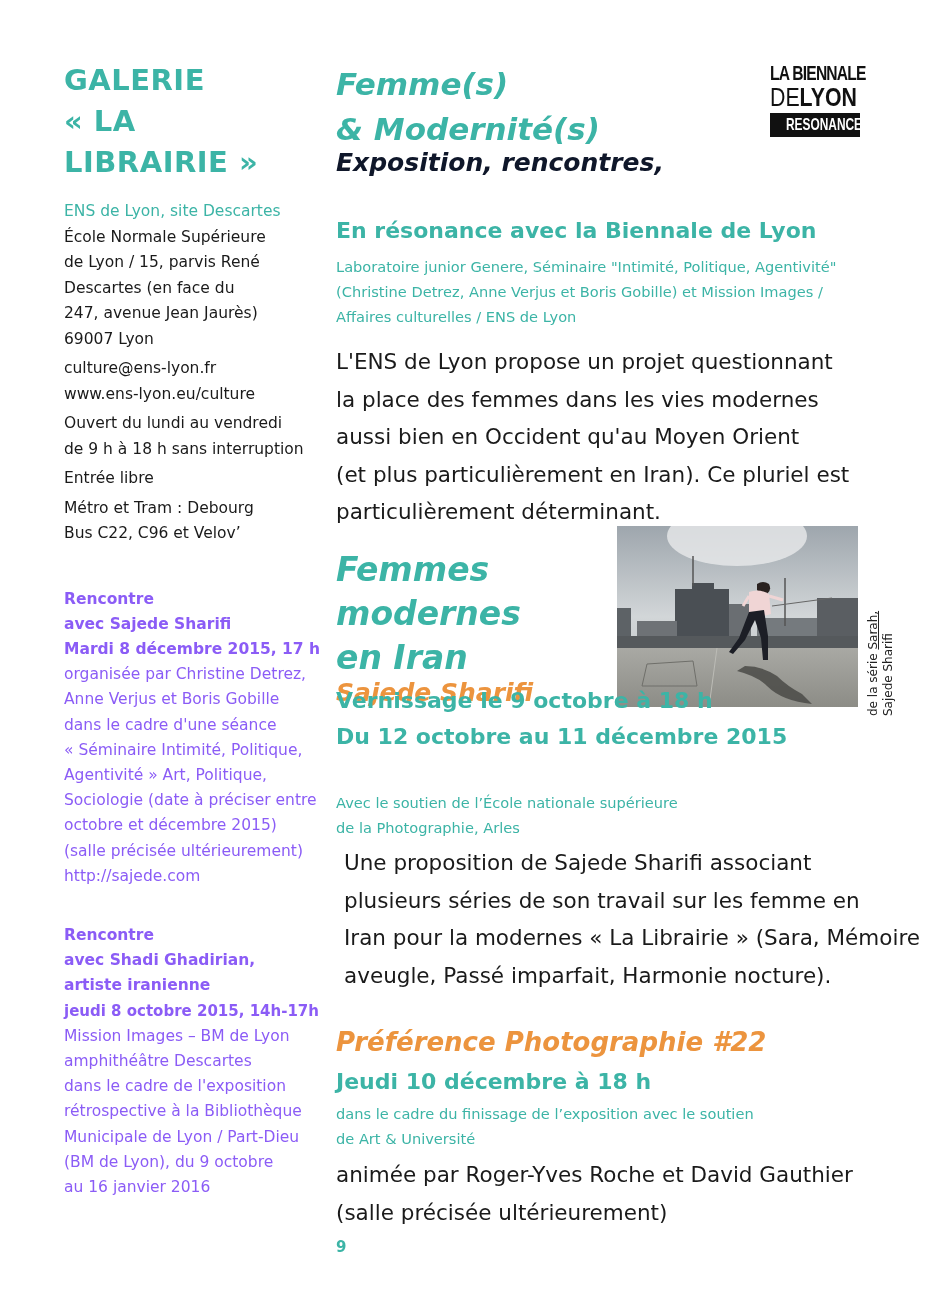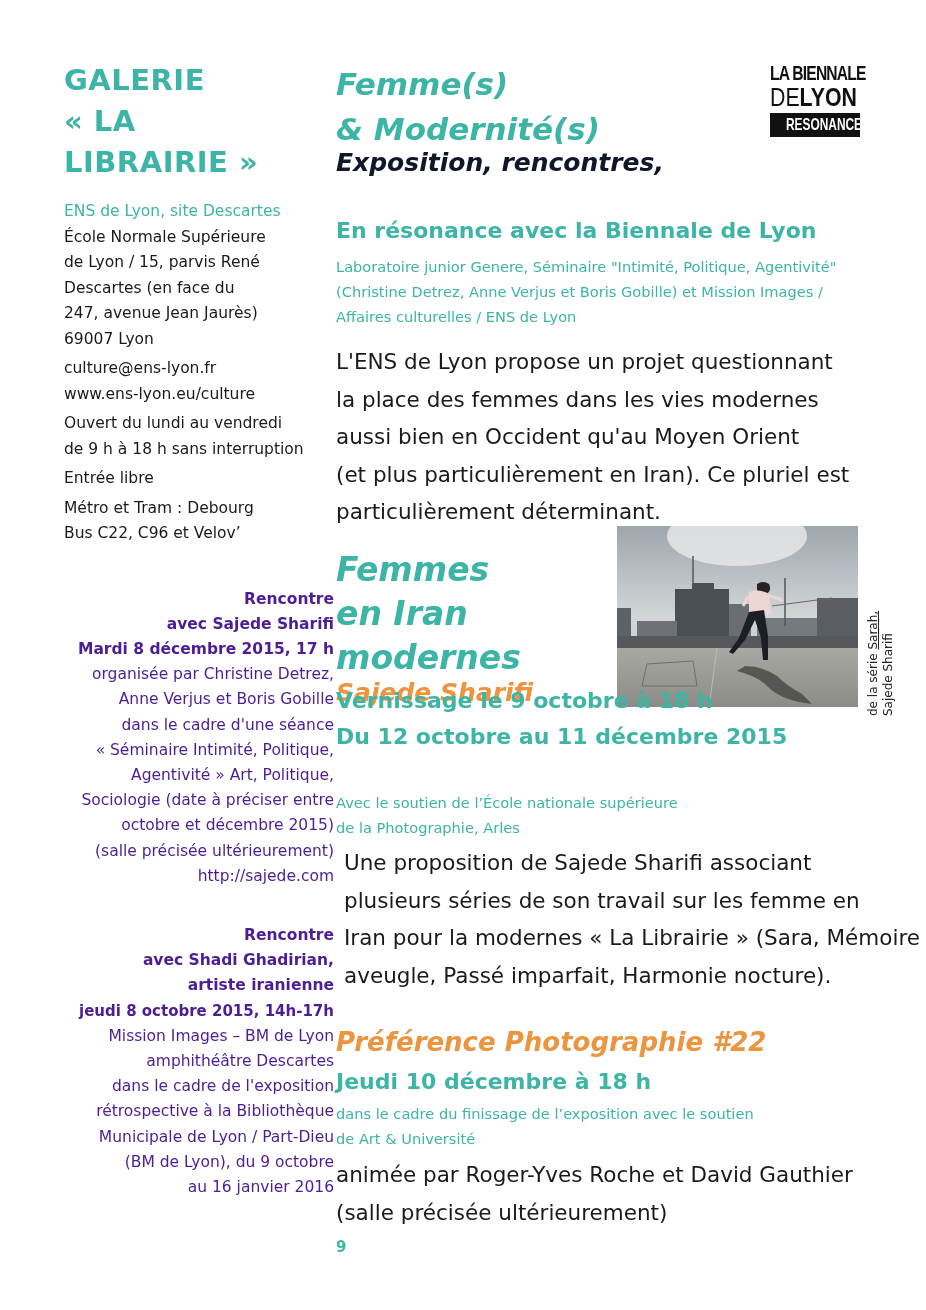--- a/index.html
+++ b/index.html
@@ -7,21 +7,21 @@
   .teal { color:#3cb4a6; }
   .abs { position:absolute; }
 
   
   #left { left:64px; top:60px; width:270px; }
   .gal-title { font-family:"DejaVu Sans", sans-serif; font-weight:900; font-size:29px; line-height:41px; color:#3cb4a6; letter-spacing:0.5px; margin:0; }
   .gal-title span { display:block; font-weight:bold; }
   .addr { font-size:15.5px; line-height:25.5px; margin-top:16px; }
   .addr div { white-space:nowrap; }
   .gap4 { margin-top:4px; }
-  .rencontre { margin-top:40px; font-size:15.5px; line-height:25.2px; color:#4c1d95;text-align:right; }
+  .rencontre { margin-top:40px; font-size:15.5px; line-height:25.2px; color:#8b5cf6; }
   .rencontre .b { font-weight:bold; white-space:nowrap; }
   .rencontre .n { white-space:nowrap; }
 
   
   .big-ital { font-family:"DejaVu Sans", sans-serif; font-weight:bold; font-style:italic; }
   #h1 { left:336px; top:62px; font-size:31px; line-height:45px; color:#3cb4a6; }
   #h1sub { left:336px; top:145px; font-size:25px; line-height:35px; color:#0f172a; }
   #res-head { left:336px; top:218px; font-size:22px; font-weight:bold; color:#3cb4a6; white-space:nowrap; }
   #res-credits { left:336px; top:254px; font-size:14.6px; line-height:25px; color:#3cb4a6; white-space:nowrap; }
   #intro { left:336px; top:335px; font-size:21.5px; line-height:37.5px; white-space:nowrap;margin-top:8px; }
@@ -127,22 +127,22 @@
 <div id="intro" class="abs">
   <div>L'ENS de Lyon propose un projet questionnant</div>
   <div>la place des femmes dans les vies modernes</div>
   <div>aussi bien en Occident qu'au Moyen Orient</div>
   <div>(et plus particulièrement en Iran). Ce pluriel est</div>
   <div>particulièrement déterminant.</div>
 </div>
 
 <div id="h2" class="abs big-ital">
   <div>Femmes</div>
+  <div>modernes</div>
   <div>en Iran</div>
-  <div>modernes</div>
 </div>
 <div id="h2sub" class="abs big-ital">Sajede Sharifi</div>
 
 <div id="photo" class="abs">
   <svg width="241" height="181" viewBox="0 0 241 181">
     <defs>
       <linearGradient id="sky" x1="0" y1="0" x2="0" y2="1">
         <stop offset="0" stop-color="#9ea6ad"></stop>
         <stop offset="0.5" stop-color="#d2d6d8"></stop>
         <stop offset="1" stop-color="#b9bec1"></stop>

